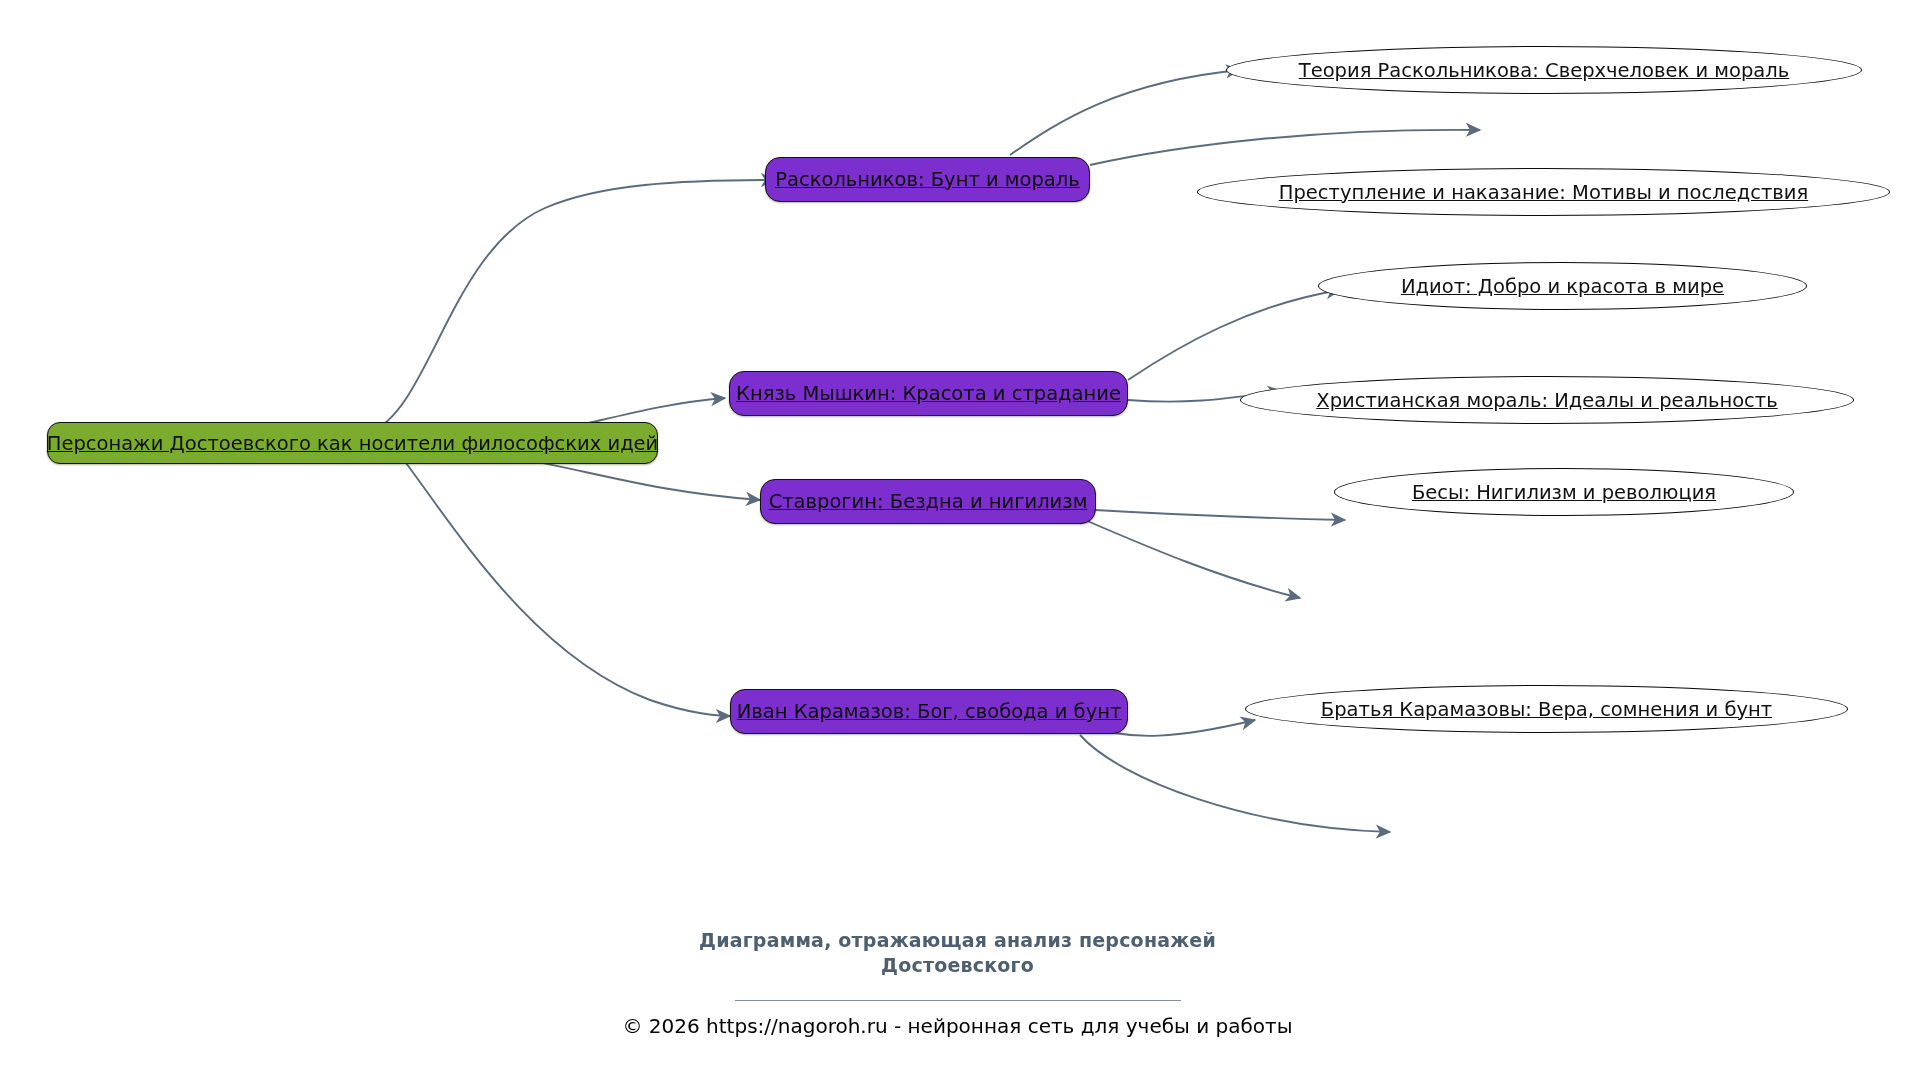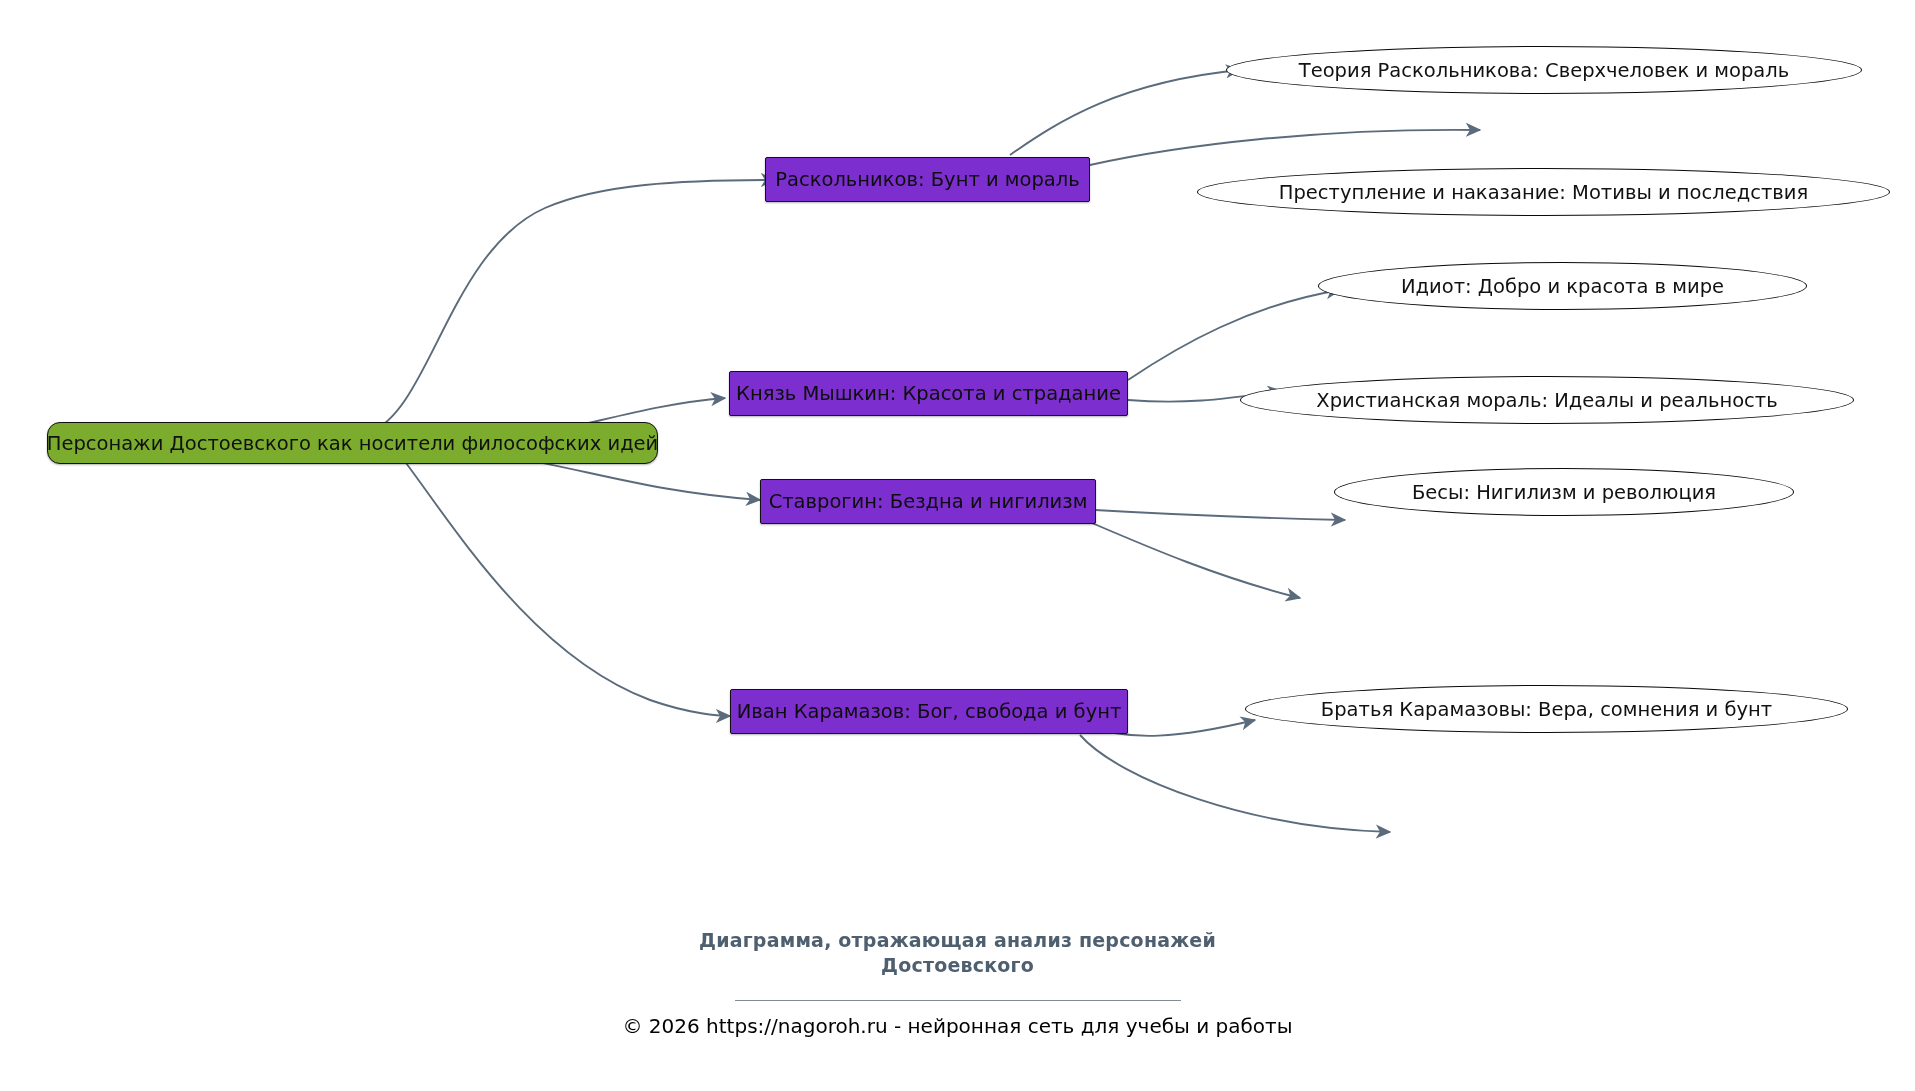--- a/index.html
+++ b/index.html
@@ -33,36 +33,37 @@
   }
 
   .node {
     position: absolute;
     box-sizing: border-box;
     display: flex;
     align-items: center;
     justify-content: center;
     text-align: right;
     white-space: nowrap;
+    text-decoration: underline;
   }
 
   .node-root {
     background: #7cac2d;
     border: 1.6px solid #111111;
     border-radius: 13px;
     color: #111111;
     font-size: 19.5px;
     padding: 0 30px;
     box-shadow: 0 1px 2px rgba(0,0,0,0.30);
   }
 
   .node-branch {
     background: #7d2ecf;
     border: 1.6px solid #111111;
-    border-radius: 2px;
+    border-radius: 15px;
     color: #0d0d0d;
     font-size: 19.5px;
     padding: 0 16px;
     box-shadow: 0 1px 2px rgba(0,0,0,0.30);
   }
 
   .node-leaf {
     border: 1.5px solid #0a0a0a;
     border-radius: 50%;
     background: #ffffff;

